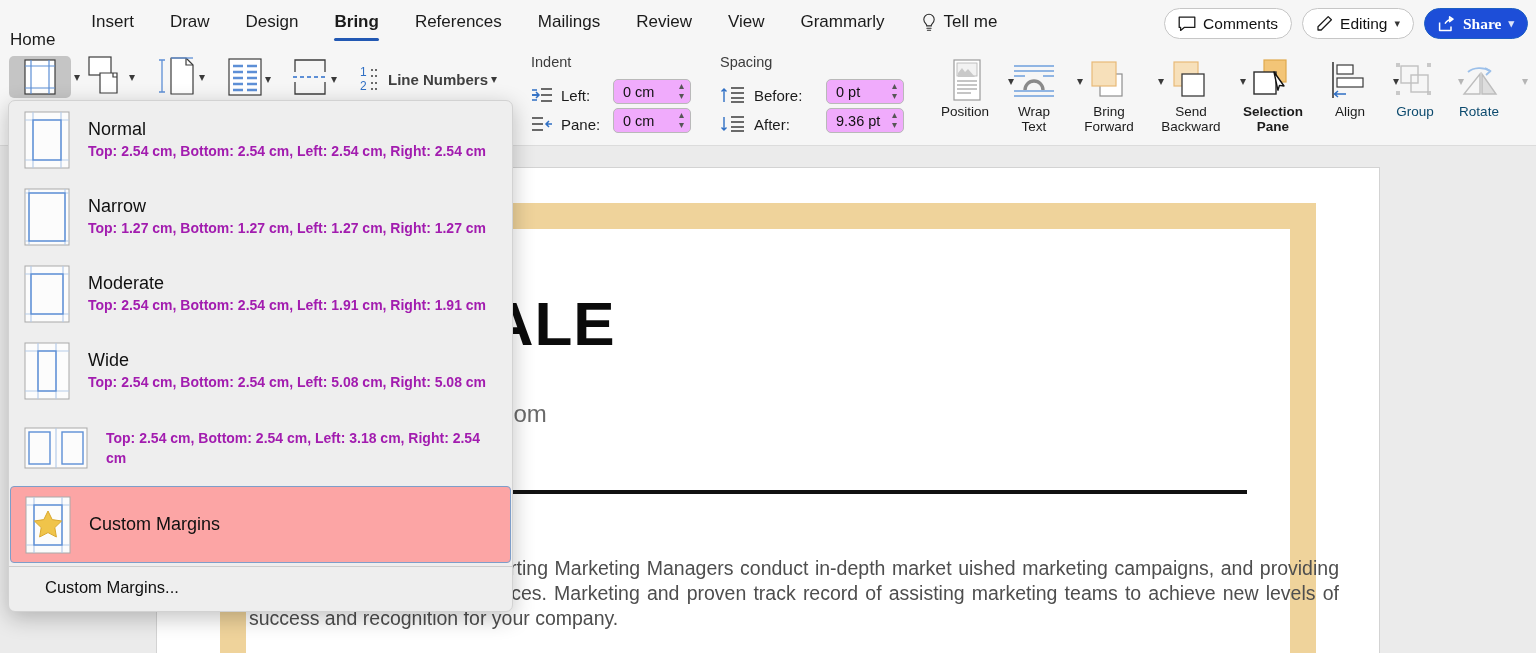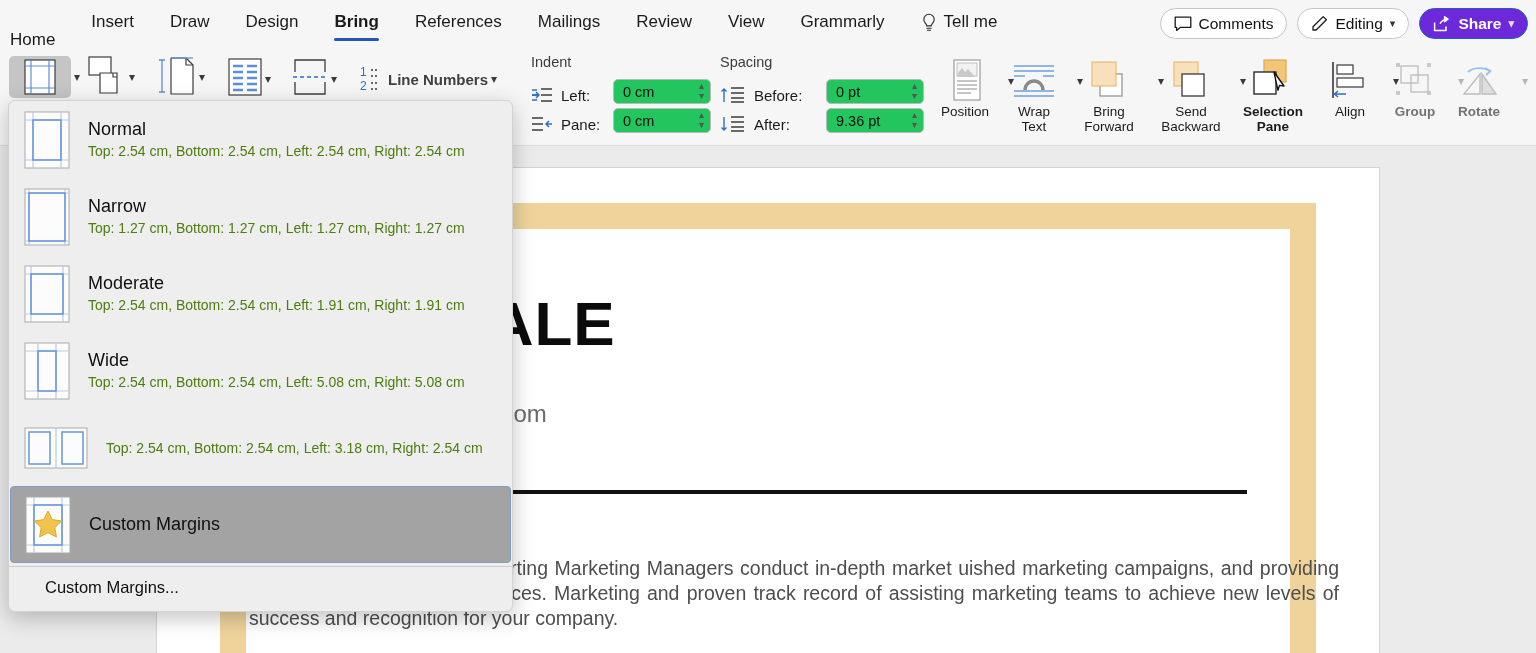--- a/index.html
+++ b/index.html
@@ -42,22 +42,23 @@
     display: flex; align-items: center; gap: 10px;
   }
   .pill {
     display: flex; align-items: center; gap: 7px;
     height: 31px; padding: 0 13px;
     border: 1px solid #c6c6c6; border-radius: 16px;
     background: #fff; font-size: 15.5px; color: #111;
     white-space: nowrap; cursor: default;
   }
   .pill.primary {
-    background: #6d28d9; border-color: #1d5fc4; color: #fff;
+    background: #1d4ed8; border-color: #1d5fc4; color: #fff;
     font-weight: bold;
+    font-family: Liberation Serif, serif;
   }
   .caret { font-size: 11px; opacity: .85; }
 
   
   .ribbon-bar {
     position: absolute; top: 46px; left: 0;
     width: 1536px; height: 100px;
     background: #f6f6f6;
     border-bottom: 1px solid #dcdcdc;
   }
@@ -82,38 +83,38 @@
   .icon-page { display: block; }
 
   .line-numbers-lbl { font-size: 15px; color: #404040; margin: 13px 0 8px 6px; white-space: nowrap; font-weight: bold;}
 
   
   .sec-title { font-size: 14.5px; color: #3c3c3c; }
   .field-row { display: flex; align-items: flex-end; height: 26px; }
   .field-lbl { font-size: 15px; color: #1b1b1b; width: 52px; margin-left: 8px; }
   .spin {
     position: relative;
-    width: 98px; height: 25px;
+    width: 78px; height: 25px;
     border: 1px solid #b9b9b9; border-radius: 5px;
-    background: #22c55e;
+    background: #f0abfc;
     display: flex; align-items: center;
     font-size: 14.5px; color: #111; padding-left: 9px;
   }
   .spin .arrows {
     position: absolute; right: 6px; top: 1px;
     display: flex; flex-direction: column; line-height: 10px;
     font-size: 10px; color: #555;
   }
 
   
   .arr { position: absolute; text-align: center; width: 74px; }
   .arr .glyph { height: 48px; display: flex; align-items: center; justify-content: center; }
   .arr .lbl { font-size: 13.5px; color: #1b1b1b; line-height: 15px; }
   .arr.sel .lbl { font-weight: bold; }
-  .arr.disabled .lbl { color: #737373; font-weight: bold; }
+  .arr.disabled .lbl { color: #0c4a6e; }
   .arr .v { position: absolute; right: -12px; top: 18px; font-size: 12px; color: #3a3a3a; }
   .arr.disabled .v { color: #b5b5b5; }
 
   
   .doc-canvas {
     position: absolute; top: 147px; left: 0;
     width: 1536px; height: 506px;
     background: #ebebeb;
   }
   .page {
@@ -173,28 +174,28 @@
     padding-bottom: 1px;
   }
   .mitem {
     display: flex; align-items: center;
     padding: 8px 10px 8px 14px;
     cursor: default;
     border: 1px solid transparent;
   }
   .mitem.tall { height: 77px; }
   .mitem.selected {
-    background: #a3a3a3;
+    background: #fca5a5;
     border: 1px solid #7e9ec9;
     border-radius: 4px;
     margin: 0 1px;
   }
   .mtexts { margin-left: 18px; }
   .mtitle { font-size: 18px; color: #101010; line-height: 21px; }
-  .mdesc { font-size: 14px; color: #4d7c0f; line-height: 20px; margin-top: 1px; }
+  .mdesc { font-size: 14px; color: #a21caf; line-height: 20px; margin-top: 1px; font-weight: bold; }
   .menu-sep { height: 1px; background: #cdcdcd; margin: 3px 0 0 0; }
   .mfooter {
     padding: 11px 10px 13px 36px;
     font-size: 16.5px; color: #101010;
     cursor: default;
   }
   .thumb { flex: 0 0 auto; }
 </style>
 </head>
 <body>

